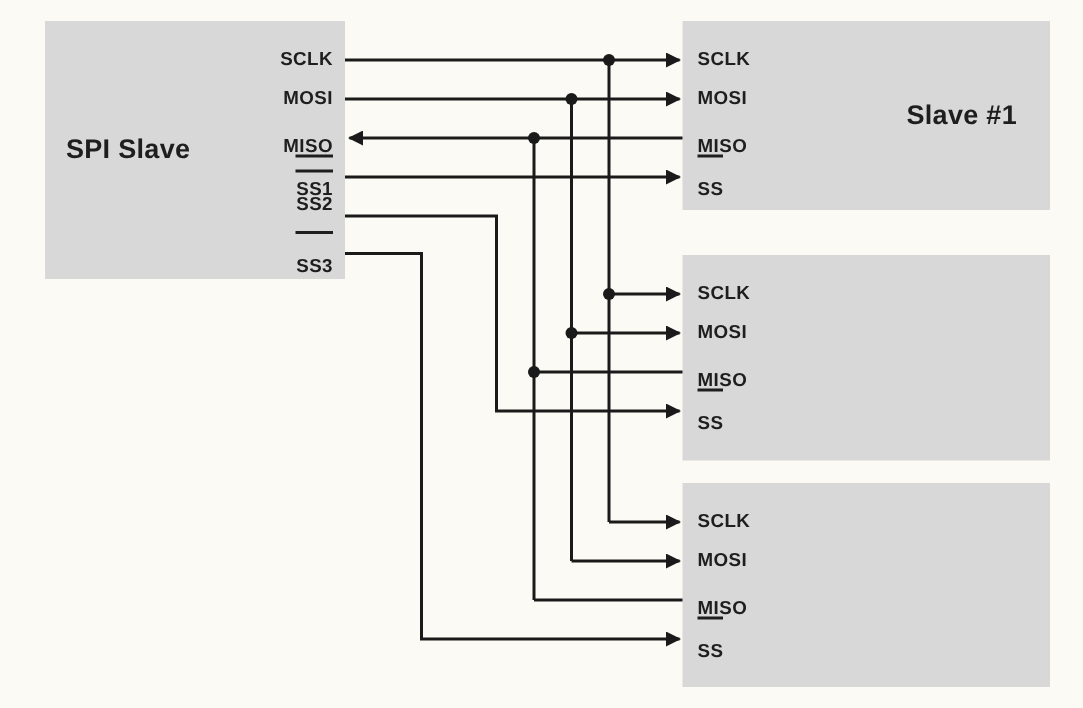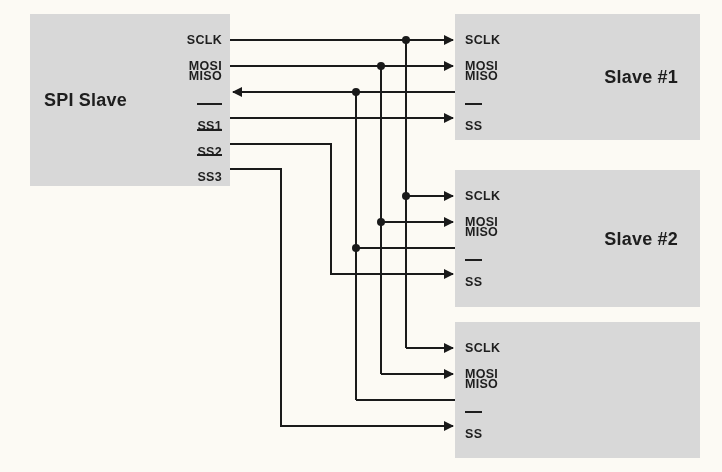--- a/index.html
+++ b/index.html
@@ -42,23 +42,23 @@
     line-height: 13px;
     letter-spacing: 0.3px;
     color: var(--ink, #1e1e1e);
     transform: translateY(-50%);
     white-space: nowrap;
   }
   .pin-right { right: 8px; text-align: right; }
   .pin-left { left: 10px; }
   .p1 { top: 26px; }
   .p2 { top: 52px; }
-  .p3 { top: 62px; }
+  .p3 { top: 84px; }
   .p4 { top: 104px; }
-  .p5 { top: 130px; }
+  .p5 { top: 114px; }
   .p6 { top: 155px; }
   .ovl {
     display: inline-block;
     border-top: 2px solid var(--ink, #1e1e1e);
     line-height: 12px;
     padding-top: 15px;
   }
   .wires {
     position: absolute;
     left: 0; top: 0;
@@ -89,21 +89,20 @@
 
   <div class="box box-slave1">
     <div class="box-title slave-title">Slave #1</div>
     <div class="pin pin-left p1">SCLK</div>
     <div class="pin pin-left p2">MOSI</div>
     <div class="pin pin-left p3">MISO</div>
     <div class="pin pin-left p4"><span class="ovl">SS</span></div>
   </div>
 
   <div class="box box-slave2">
-    <div class="box-title slave-title">Slave #2</div>
     <div class="pin pin-left p1">SCLK</div>
     <div class="pin pin-left p2">MOSI</div>
     <div class="pin pin-left p3">MISO</div>
     <div class="pin pin-left p4"><span class="ovl">SS</span></div>
   </div>
 
   <div class="box box-slave3">
     <div class="pin pin-left p1">SCLK</div>
     <div class="pin pin-left p2">MOSI</div>
     <div class="pin pin-left p3">MISO</div>

